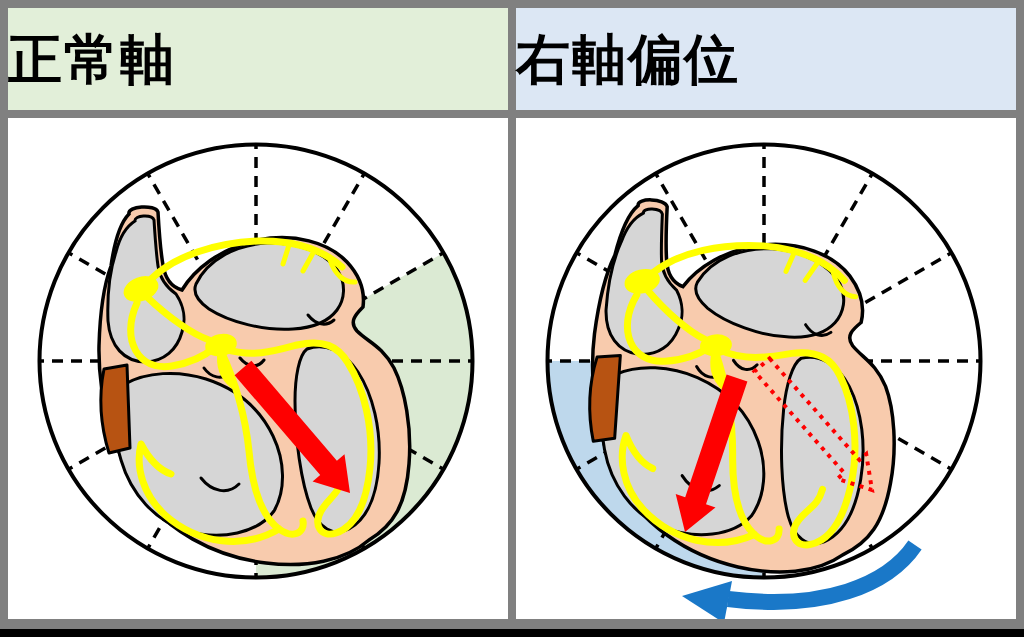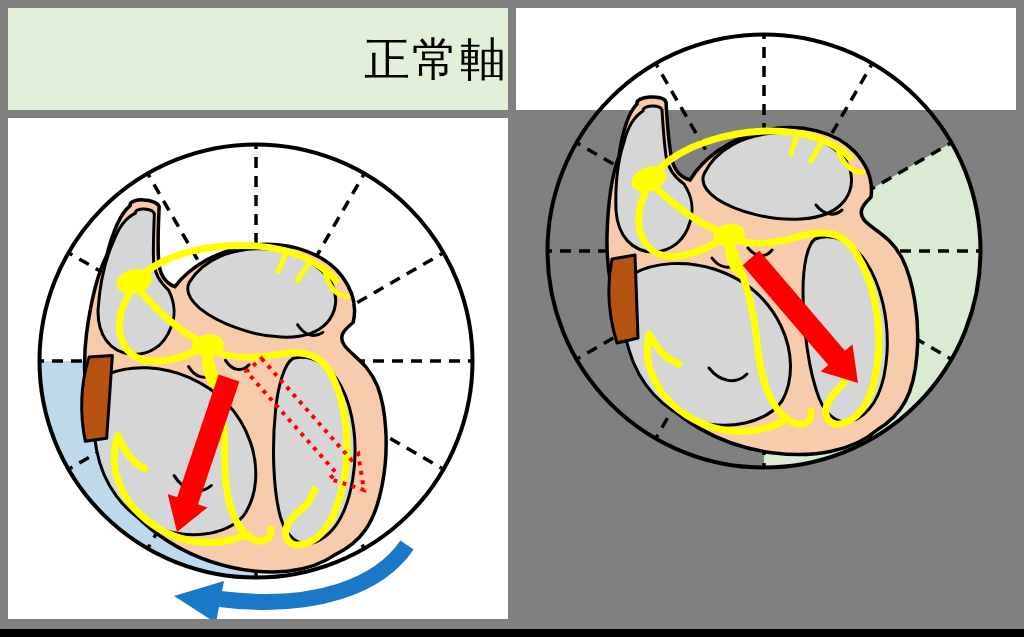--- a/index.html
+++ b/index.html
@@ -1,20 +1,20 @@
 <!DOCTYPE html>
 <html style="--frame_gray: #808080; --bottom_bar_black: #000000; --panel_bg: #ffffff; --header_green: #e2efd9; --header_blue: #dce7f4; --sector_green: #dbead3; --sector_blue: #bed8ec; --heart_wall: #f8cbad; --heart_chamber: #d6d6d6; --conduction_yellow: #ffff00; --axis_arrow_red: #fe0000; --rotation_arrow_blue: #1a78c8; --vessel_brown: #b75312; --outline_black: #000000; --title_text: #000000;"><head>
 <meta charset="utf-8">
 <style>
   html,body{margin:0;padding:0;background:#fff}
   .frame{position:relative;width:1024px;height:637px;background:var(--frame_gray,#808080);overflow:hidden;
          font-family:"Liberation Sans","DejaVu Sans",sans-serif}
   .black-strip{position:absolute;left:0;bottom:0;width:100%;height:8px;background:var(--bottom_bar_black,#000)}
   .grid{position:absolute;left:8px;top:8px;display:grid;grid-template-columns:500px 500px;grid-template-rows:102px 501px;gap:8px}
-  .header{display:flex;align-items:center;justify-content:flex-end;font-weight:400;font-size:46px;
+  .header{display:flex;align-items:center;justify-content:flex-start;font-weight:700;font-size:54px;
           color:var(--title_text,#000);letter-spacing:2px;line-height:1}
   .header.green{background:var(--header_green,#e2efd9)}
   .header.blue{background:var(--header_blue,#dce7f4)}
   .content{background:var(--panel_bg,#fff)}
   svg{display:block}
 
   .c-wall{fill:var(--heart_wall,#f8cbad);stroke:var(--outline_black,#000);stroke-width:3.5}
   .c-chamber{fill:var(--heart_chamber,#d6d6d6);stroke:var(--outline_black,#000);stroke-width:3}
   .c-brown{fill:var(--vessel_brown,#b75312);stroke:var(--outline_black,#000);stroke-width:3;stroke-linejoin:round}
   .c-valve{fill:none;stroke:var(--outline_black,#000);stroke-width:3;stroke-linecap:round}
@@ -90,20 +90,23 @@
   </defs>
 </svg>
 
 <div class="frame">
   <div class="grid">
 
     <div class="header green">
       <span>正常軸</span>
     </div>
 
+    <div class="header blue">
+      <span>右軸偏位</span>
+    </div>
 
     <div class="content">
       <svg width="500" height="501" viewBox="0 0 500 501">
         <path class="c-wedge-green" d="M248,243 L435.5,134.8 A216.5 216.5 0 0 1 248,459.5 Z"></path>
         <use href="#sector-lines"></use>
         <circle class="c-circle" cx="248" cy="243" r="216.5"></circle>
         <use href="#heart-shape"></use>
         <path class="c-red" d="M243.4,242.8 L328.9,342.8 L336.5,336.2 L342,375 L304.6,363.6 L312.2,357.1 L226.6,257.2 Z"></path>
       </svg>
     </div>

